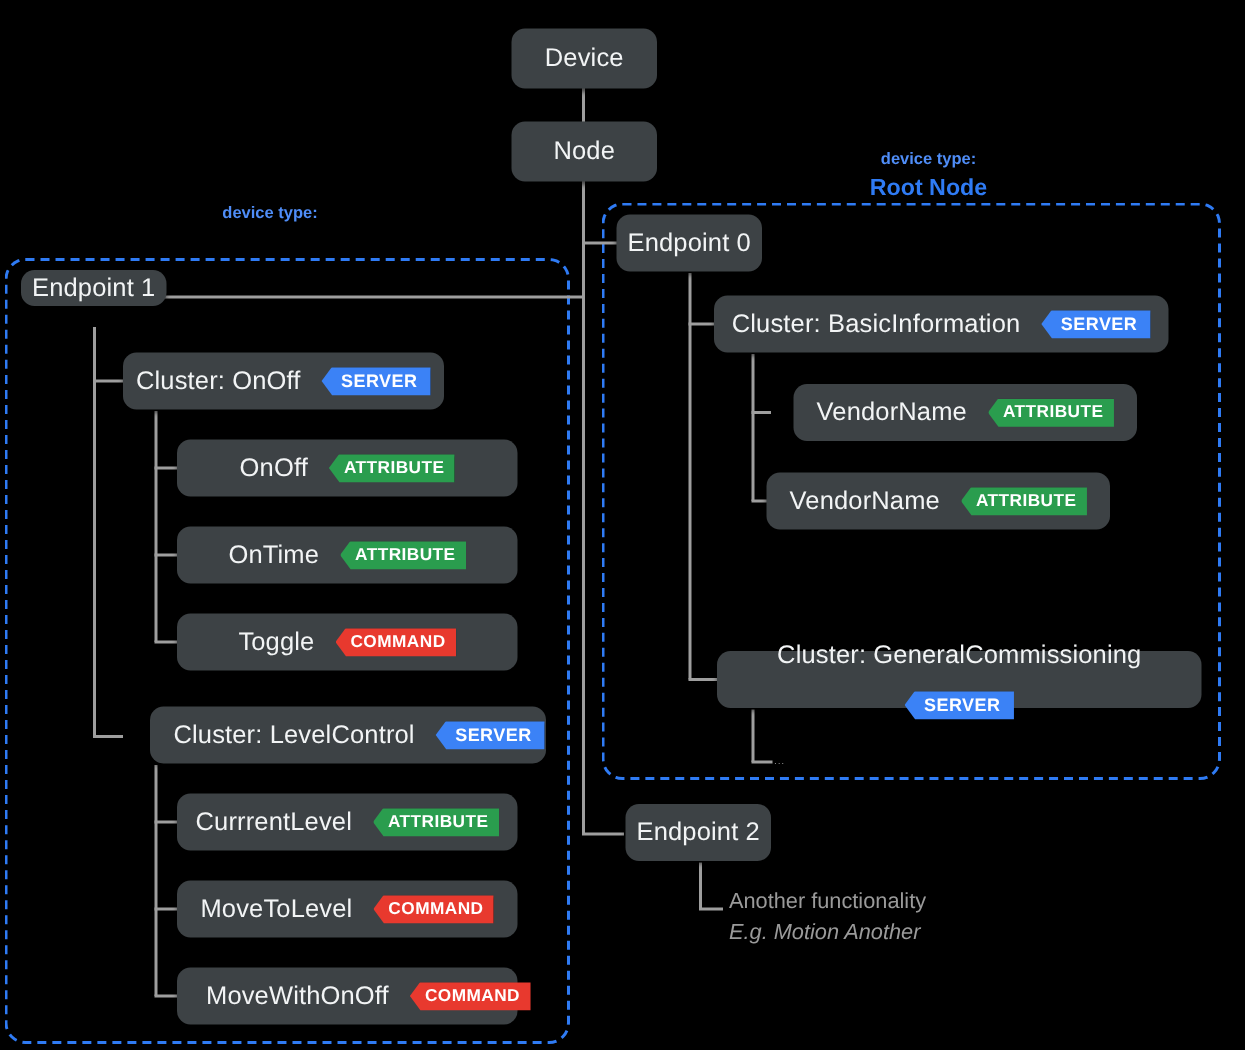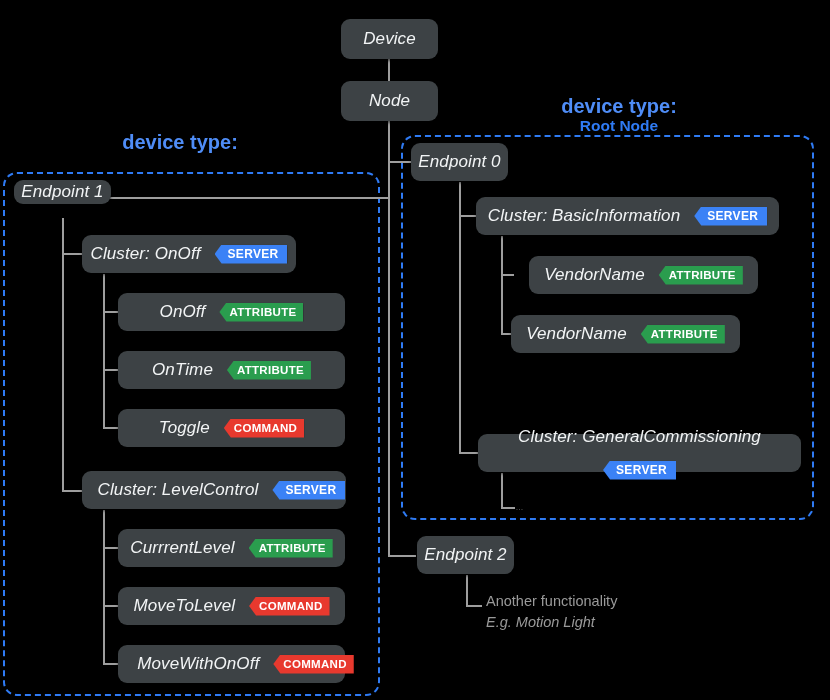--- a/index.html
+++ b/index.html
@@ -24,21 +24,21 @@
     display: flex;
     align-items: center;
     justify-content: center;
     color: #f2f4f5;
     font-size: 17px;
     font-weight: 500;
     letter-spacing: .1px;
     box-shadow: 0 2px 3px rgba(0,0,0,.55);
     z-index: 5;
   }
-  .node .label { white-space: nowrap; font-style: italic; }
+  .node .label { white-space: nowrap; }
 
   .node.center   { justify-content: center; }
   .node.row      { justify-content: center; gap: 14px; }
 
   
   .badge {
     display: inline-block;
     position: relative;
     color: #ffffff;
     font-size: 11.5px;
@@ -75,21 +75,21 @@
   
   .devtype {
     position: absolute;
     text-align: center;
     line-height: 19px;
     z-index: 6;
   }
   .devtype .dt-top {
     display: block;
     color: #4f8df7;
-    font-size: 20px;
+    font-size: 11px;
     font-weight: 600;
   }
   .devtype .dt-name {
     display: block;
     color: #2f7bf4;
     font-size: 15.5px;
     font-weight: 800;
   }
 
   
@@ -198,21 +198,21 @@
   <div class="node row" style="left:118px; top:351px; width:227px; height:38px;">
     <span class="label">OnTime</span>
     <span class="badge attribute">ATTRIBUTE</span>
   </div>
 
   <div class="node row" style="left:118px; top:409px; width:227px; height:38px;">
     <span class="label">Toggle</span>
     <span class="badge command">COMMAND</span>
   </div>
 
-  <div class="node row" style="left:82px; top:471px; width:264px; height:38px;padding-left:15px;">
+  <div class="node row" style="left:100px; top:471px; width:264px; height:38px;padding-left:15px;">
     <span class="label">Cluster: LevelControl</span>
     <span class="badge server">SERVER</span>
   </div>
 
   <div class="node row" style="left:118px; top:529px; width:227px; height:38px;">
     <span class="label">CurrrentLevel</span>
     <span class="badge attribute">ATTRIBUTE</span>
   </div>
 
   <div class="node row" style="left:118px; top:587px; width:227px; height:38px;">
@@ -240,16 +240,16 @@
     <span class="badge attribute">ATTRIBUTE</span>
   </div>
 
   <div class="node row" style="left:478px; top:434px; width:323px; height:38px;flex-direction:column;">
     <span class="label">Cluster: GeneralCommissioning</span>
     <span class="badge server">SERVER</span>
   </div>
 
   <div class="note" style="left:486px; top:591px;">
     <div>Another functionality</div>
-    <div class="note-em">E.g. Motion Light</div>
+    <div class="note-em">E.g. Motion Another</div>
   </div>
 
 </div>
 
 </body></html>

